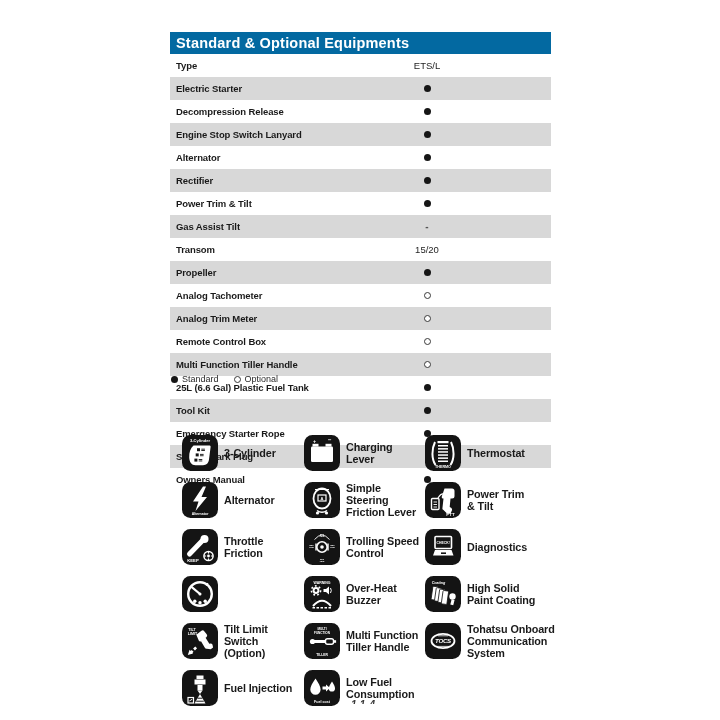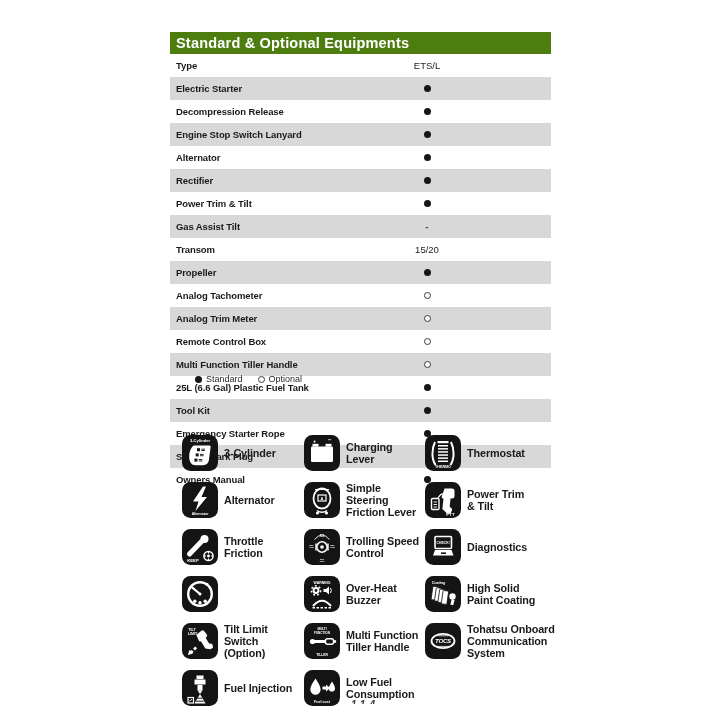--- a/index.html
+++ b/index.html
@@ -3,41 +3,41 @@
 <meta charset="utf-8">
 <style>
   html,body{margin:0;padding:0}
   body{
     width:720px;height:720px;position:relative;overflow:hidden;
     background:#ffffff;color:#1a1a1a;
     font-family:"Liberation Sans",sans-serif;
   }
   .doc{position:absolute;left:170px;top:32px;width:381px}
   .titlebar{
-    background:#4d7c0f;color:#fff;height:22px;box-sizing:border-box;
+    background:#0369a1;color:#fff;height:22px;box-sizing:border-box;
     display:flex;align-items:center;padding-left:6px;
     font-size:14.5px;font-weight:bold;letter-spacing:.2px;
   }
   .t-row{position:relative;height:23px;display:flex;align-items:center}
   .t-row.gray{background:#d8d8d8}
   .t-label{
     font-size:9.5px;font-weight:bold;padding-left:6px;
     letter-spacing:-.1px;white-space:nowrap;
   }
   .t-value{
     position:absolute;left:237px;width:40px;height:100%;
     display:flex;justify-content:center;align-items:center;
     font-size:9.5px;color:#242424;
   }
   .dot{width:7px;height:7px;border-radius:50%;background:#161616}
   .dot.open{background:#fff;border:1.2px solid #3a3a3a;box-sizing:border-box;width:7px;height:7px}
   .dash{font-size:10px;color:#555;font-weight:bold;line-height:1}
   .legend{
     position:absolute;left:171px;top:374px;
-    display:flex;align-items:center;gap:15px;font-size:9px;color:#2a2a2a;margin-left:24px;
+    display:flex;align-items:center;gap:15px;font-size:9px;color:#2a2a2a;
   }
   .legend-item{display:flex;align-items:center;gap:4px}
   .features{
     position:absolute;left:182px;top:407px;
     display:grid;grid-template-columns:122px 121px 170px;grid-auto-rows:47px;margin-top:28px;
   }
   .feature{display:flex;gap:6px;align-items:flex-start}
   .ficon{width:36px;height:36px;flex:none}
   .flabel{
     font-size:10.8px;font-weight:bold;line-height:1.12;

